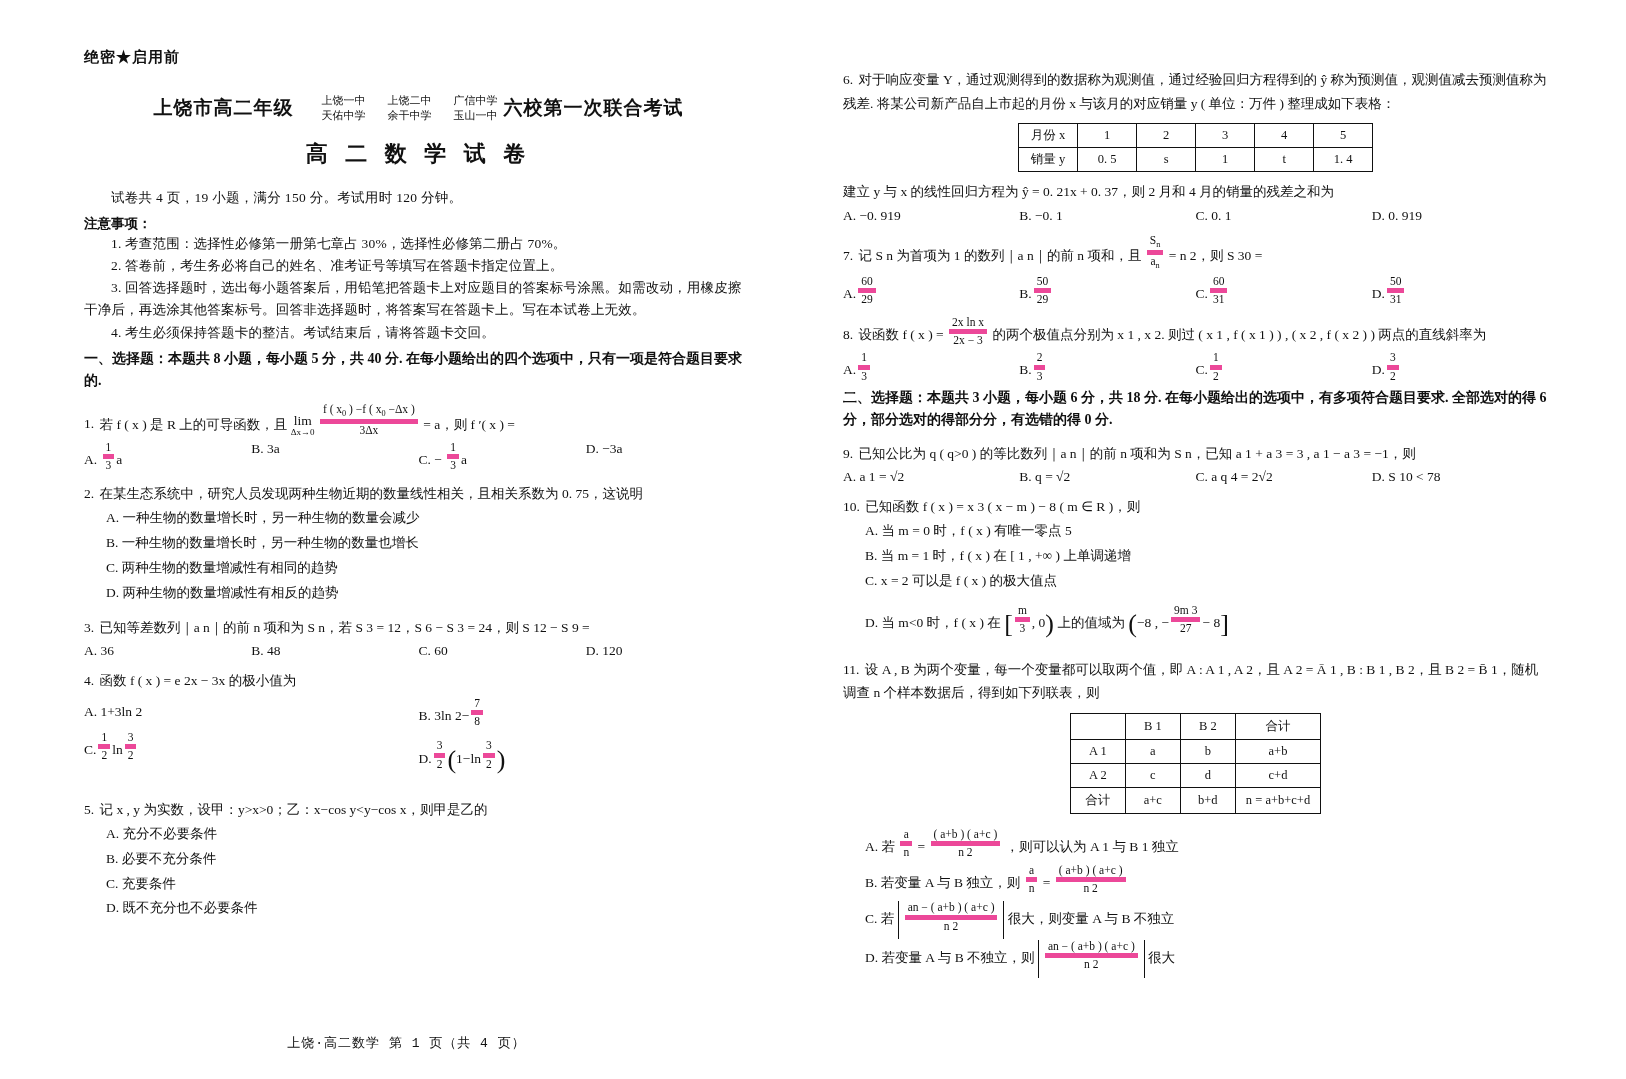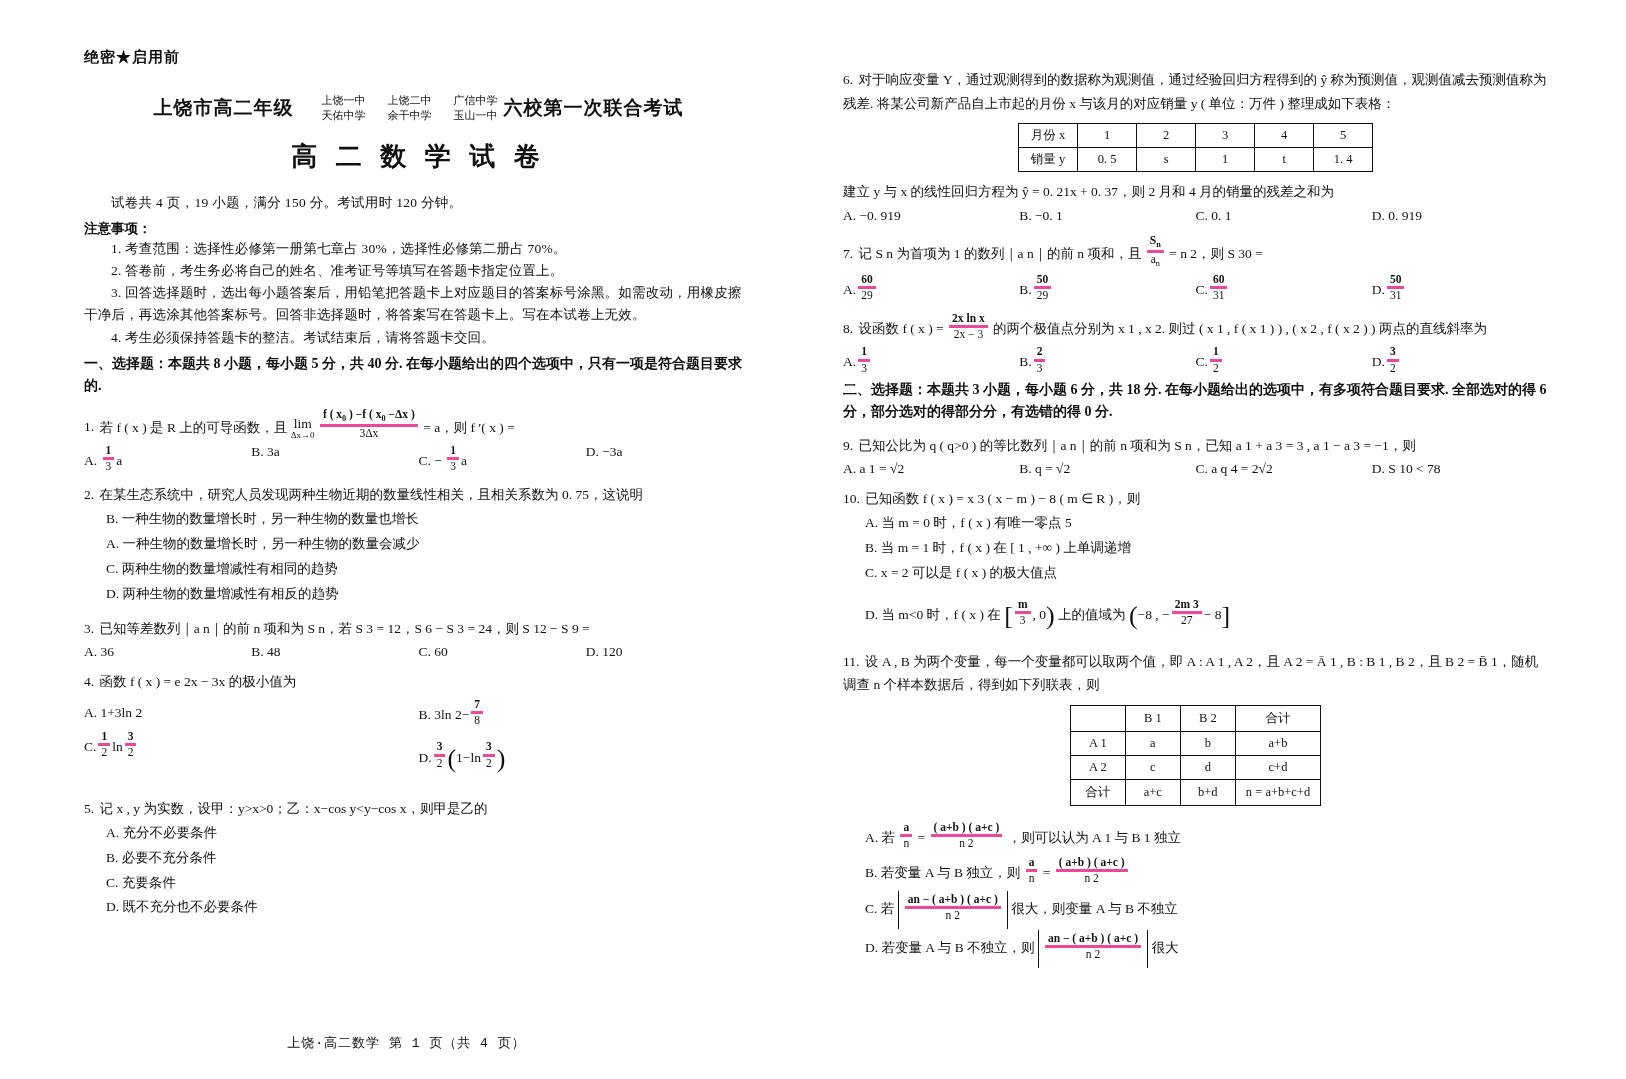--- a/index.html
+++ b/index.html
@@ -5,33 +5,33 @@
   html,body{margin:0;padding:0;background:#fff;}
   body{width:1626px;height:1079px;font-family:"Liberation Serif",serif;color:#111;overflow:hidden;}
   .page{position:relative;width:1626px;height:1079px;}
   .col{position:absolute;top:0;height:1079px;box-sizing:border-box;}
   .colL{left:0;width:813px;padding:48px 60px 0 84px;}
   .colR{left:813px;width:813px;padding:48px 78px 0 30px;}
   .secret{font-size:15px;font-weight:bold;letter-spacing:1px;}
   .titleline{display:flex;align-items:center;justify-content:center;margin-top:26px;font-size:19px;font-weight:bold;letter-spacing:1px;}
   .schools{display:inline-block;font-size:11px;font-weight:normal;line-height:1.35;margin:0 6px;text-align:right;letter-spacing:0;}
   .schools span{display:inline-block;width:66px;}
-  .bigtitle{text-align:center;font-size:26px;font-weight:bold;letter-spacing:6px;margin-top:16px;}
+  .bigtitle{text-align:center;font-size:22px;font-weight:bold;letter-spacing:6px;margin-top:16px;}
   .note1{font-size:13.5px;margin-top:20px;text-indent:2em;letter-spacing:.3px;}
   .noteh{font-size:13.5px;font-weight:bold;margin-top:8px;}
   .noteitem{font-size:13.5px;line-height:1.65;text-indent:2em;letter-spacing:.2px;}
   .sechead{font-size:14px;font-weight:bold;margin-top:4px;line-height:1.6;}
   .q{font-size:13.5px;line-height:1.75;margin-top:10px;}
   .qn{margin-right:2px;}
   .opts{display:flex;flex-wrap:wrap;margin-top:4px;font-size:13.5px;}
   .opts.four > div{width:25%;}
   .opts.two > div{width:50%;line-height:2.2;}
   .optcol{font-size:13.5px;line-height:1.85;padding-left:22px;}
   .frac{display:inline-block;vertical-align:middle;text-align:center;font-size:11.5px;line-height:1.15;margin:0 2px;}
-  .frac .num{display:block;border-bottom:3px solid #ec4899;padding:0 3px;font-weight:bold;}
+  .frac .num{display:block;border-bottom:5px solid #ec4899;padding:0 3px;}
   .frac .den{display:block;padding:0 3px;}
   .fr{display:inline-block;vertical-align:-0.45em;}
   sub{font-size:.72em;}
   table.tbl{border-collapse:collapse;margin:8px auto;font-size:12.5px;}
   table.tbl td{border:1px solid #111;padding:3px 12px;text-align:center;min-width:34px;}
   table.tbl2 td{border:1px solid #111;padding:4px 10px;text-align:center;}
   .footer{position:absolute;bottom:27px;font-size:13px;letter-spacing:1px;font-family:Liberation Mono, monospace;}
   .footerL{left:0;width:813px;text-align:center;}
   .big-abs{display:inline-block;vertical-align:middle;border-left:1px solid #111;border-right:1px solid #111;padding:0 4px;}
   .lim{display:inline-block;vertical-align:middle;text-align:center;font-size:13.5px;line-height:1;}
@@ -80,22 +80,22 @@
       <div>B. 3a</div>
       <div><span>C. −</span>
         <span class="frac fr"><span class="num">1</span><span class="den">3</span></span><span>a</span></div>
       <div>D. −3a</div>
     </div>
 
     <div class="q">
       <span class="qn">2.</span>
       <span>在某生态系统中，研究人员发现两种生物近期的数量线性相关，且相关系数为 0. 75，这说明</span>
     </div>
+    <div class="optcol">A. 一种生物的数量增长时，另一种生物的数量会减少</div>
     <div class="optcol">B. 一种生物的数量增长时，另一种生物的数量也增长</div>
-    <div class="optcol">A. 一种生物的数量增长时，另一种生物的数量会减少</div>
     <div class="optcol">C. 两种生物的数量增减性有相同的趋势</div>
     <div class="optcol">D. 两种生物的数量增减性有相反的趋势</div>
 
     <div class="q">
       <span class="qn">3.</span>
       <span>已知等差数列｜a n｜的前 n 项和为 S n，若 S 3 = 12，S 6 − S 3 = 24，则 S 12 − S 9 =</span>
     </div>
     <div class="opts four">
       <div>A. 36</div>
       <div>B. 48</div>
@@ -203,21 +203,21 @@
       <span class="qn">10.</span>
       <span>已知函数 f ( x ) = x 3 ( x − m ) − 8 ( m ∈ R )，则</span>
     </div>
     <div class="optcol">A. 当 m = 0 时，f ( x ) 有唯一零点 5</div>
     <div class="optcol">B. 当 m = 1 时，f ( x ) 在 [ 1 , +∞ ) 上单调递增</div>
     <div class="optcol">C. x = 2 可以是 f ( x ) 的极大值点</div>
     <div class="optcol" style="margin-top:6px;">
       <span>D. 当 m&lt;0 时，f ( x ) 在</span>
       <span class="bracket">[</span><span class="frac fr"><span class="num">m</span><span class="den">3</span></span><span>, 0</span><span class="bracket">)</span>
       <span>上的值域为</span>
-      <span class="bracket">(</span><span>−8 , −</span><span class="frac fr"><span class="num">2m 3</span><span class="den">27</span></span><span>− 8</span><span class="bracket">]</span>
+      <span class="bracket">(</span><span>−8 , −</span><span class="frac fr"><span class="num">9m 3</span><span class="den">27</span></span><span>− 8</span><span class="bracket">]</span>
     </div>
 
     <div class="q">
       <span class="qn">11.</span>
       <span>设 A , B 为两个变量，每一个变量都可以取两个值，即 A : A 1 , A 2，且 A 2 = Ā 1 , B : B 1 , B 2，且 B 2 = B̄ 1，随机调查 n 个样本数据后，得到如下列联表，则</span>
     </div>
     <table class="tbl tbl2">
       <tbody>
           <tr>
         <td></td>

